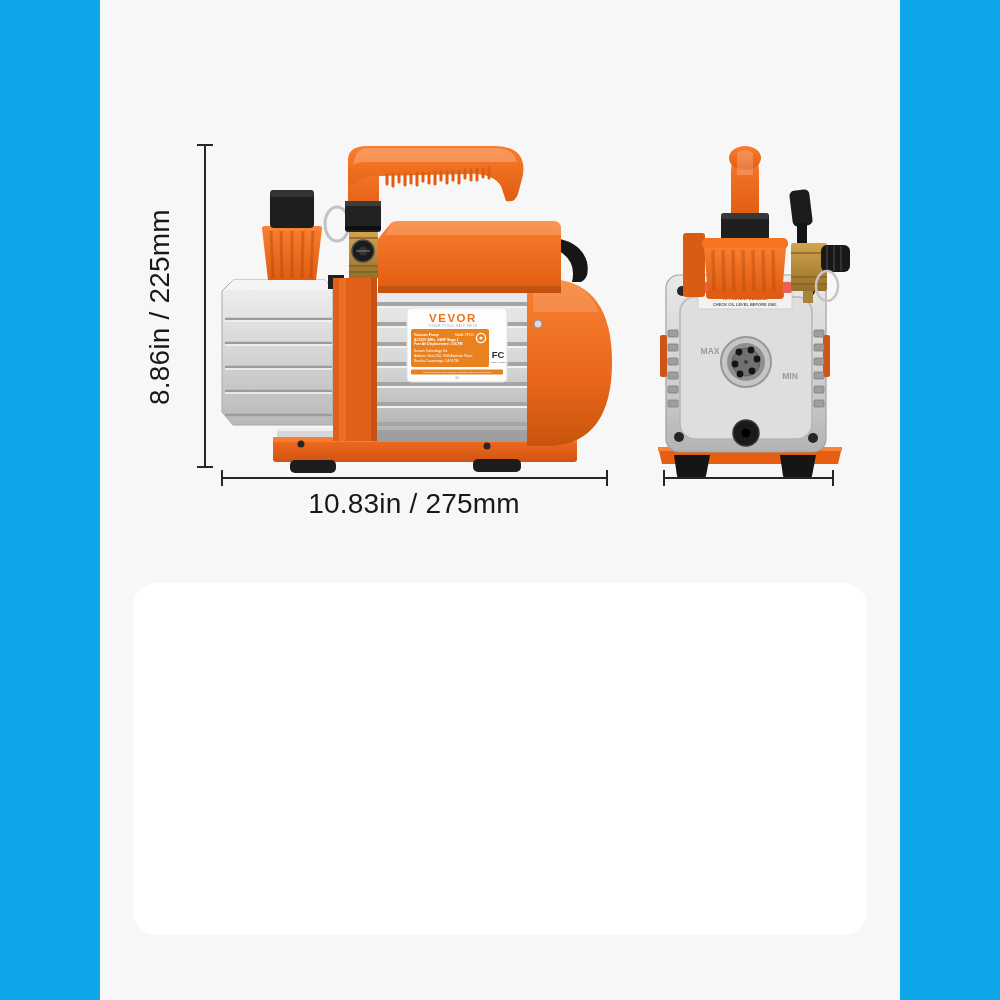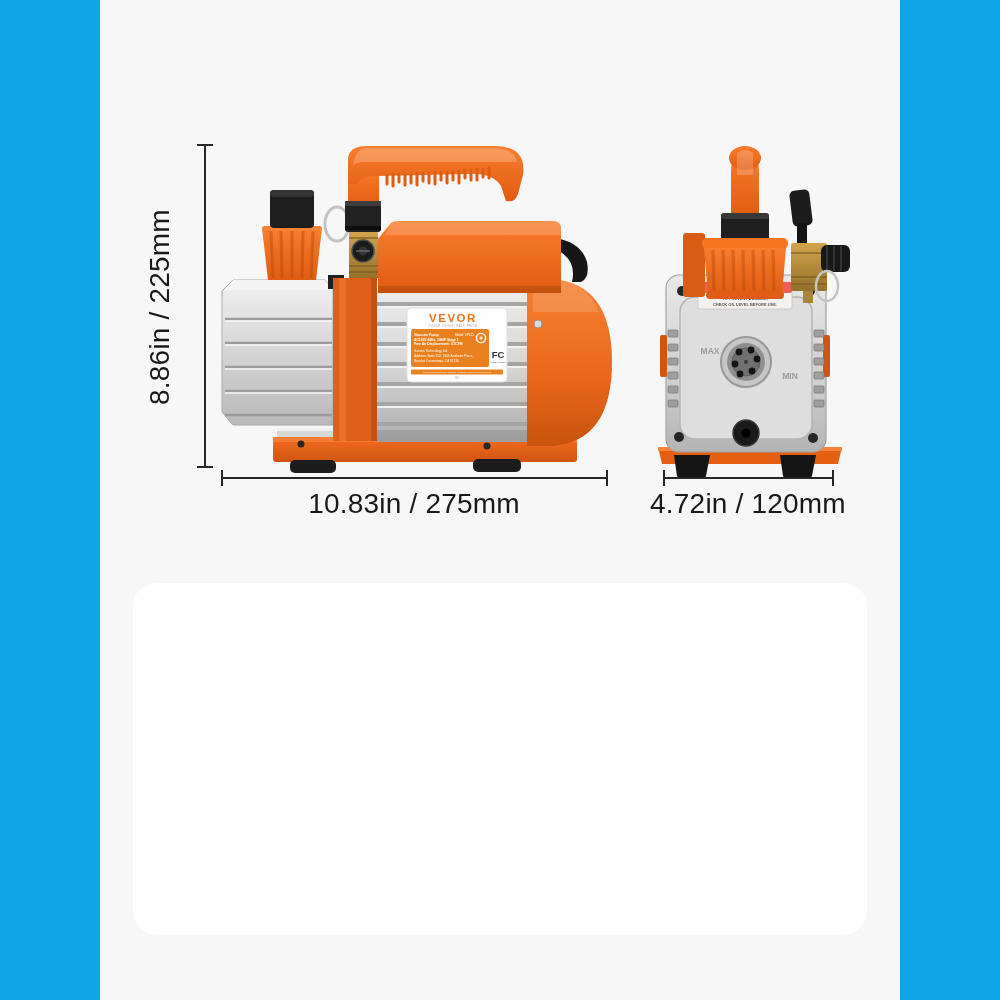--- a/index.html
+++ b/index.html
@@ -310,19 +310,18 @@
   <div class="dim-label dim-label-v" style="left:-2px;top:286px;width:324px;height:42px;line-height:42px">8.86in / 225mm</div>
 
   <div class="dim-line" style="left:222px;top:477px;width:385px;height:2px"></div>
   <div class="dim-line" style="left:221px;top:470px;width:2px;height:16px"></div>
   <div class="dim-line" style="left:606px;top:470px;width:2px;height:16px"></div>
   <div class="dim-label" style="left:264px;top:488px;width:300px">10.83in / 275mm</div>
 
   <div class="dim-line" style="left:664px;top:477px;width:169px;height:2px"></div>
   <div class="dim-line" style="left:663px;top:470px;width:2px;height:16px"></div>
   <div class="dim-line" style="left:832px;top:470px;width:2px;height:16px"></div>
-  <div class="dim-label" style="left:648px;top:488px;width:200px">4.72in / 120mm</div>
 
   <div class="spec-panel">
     
     
   </div>
 </div>
 
 </body></html>

